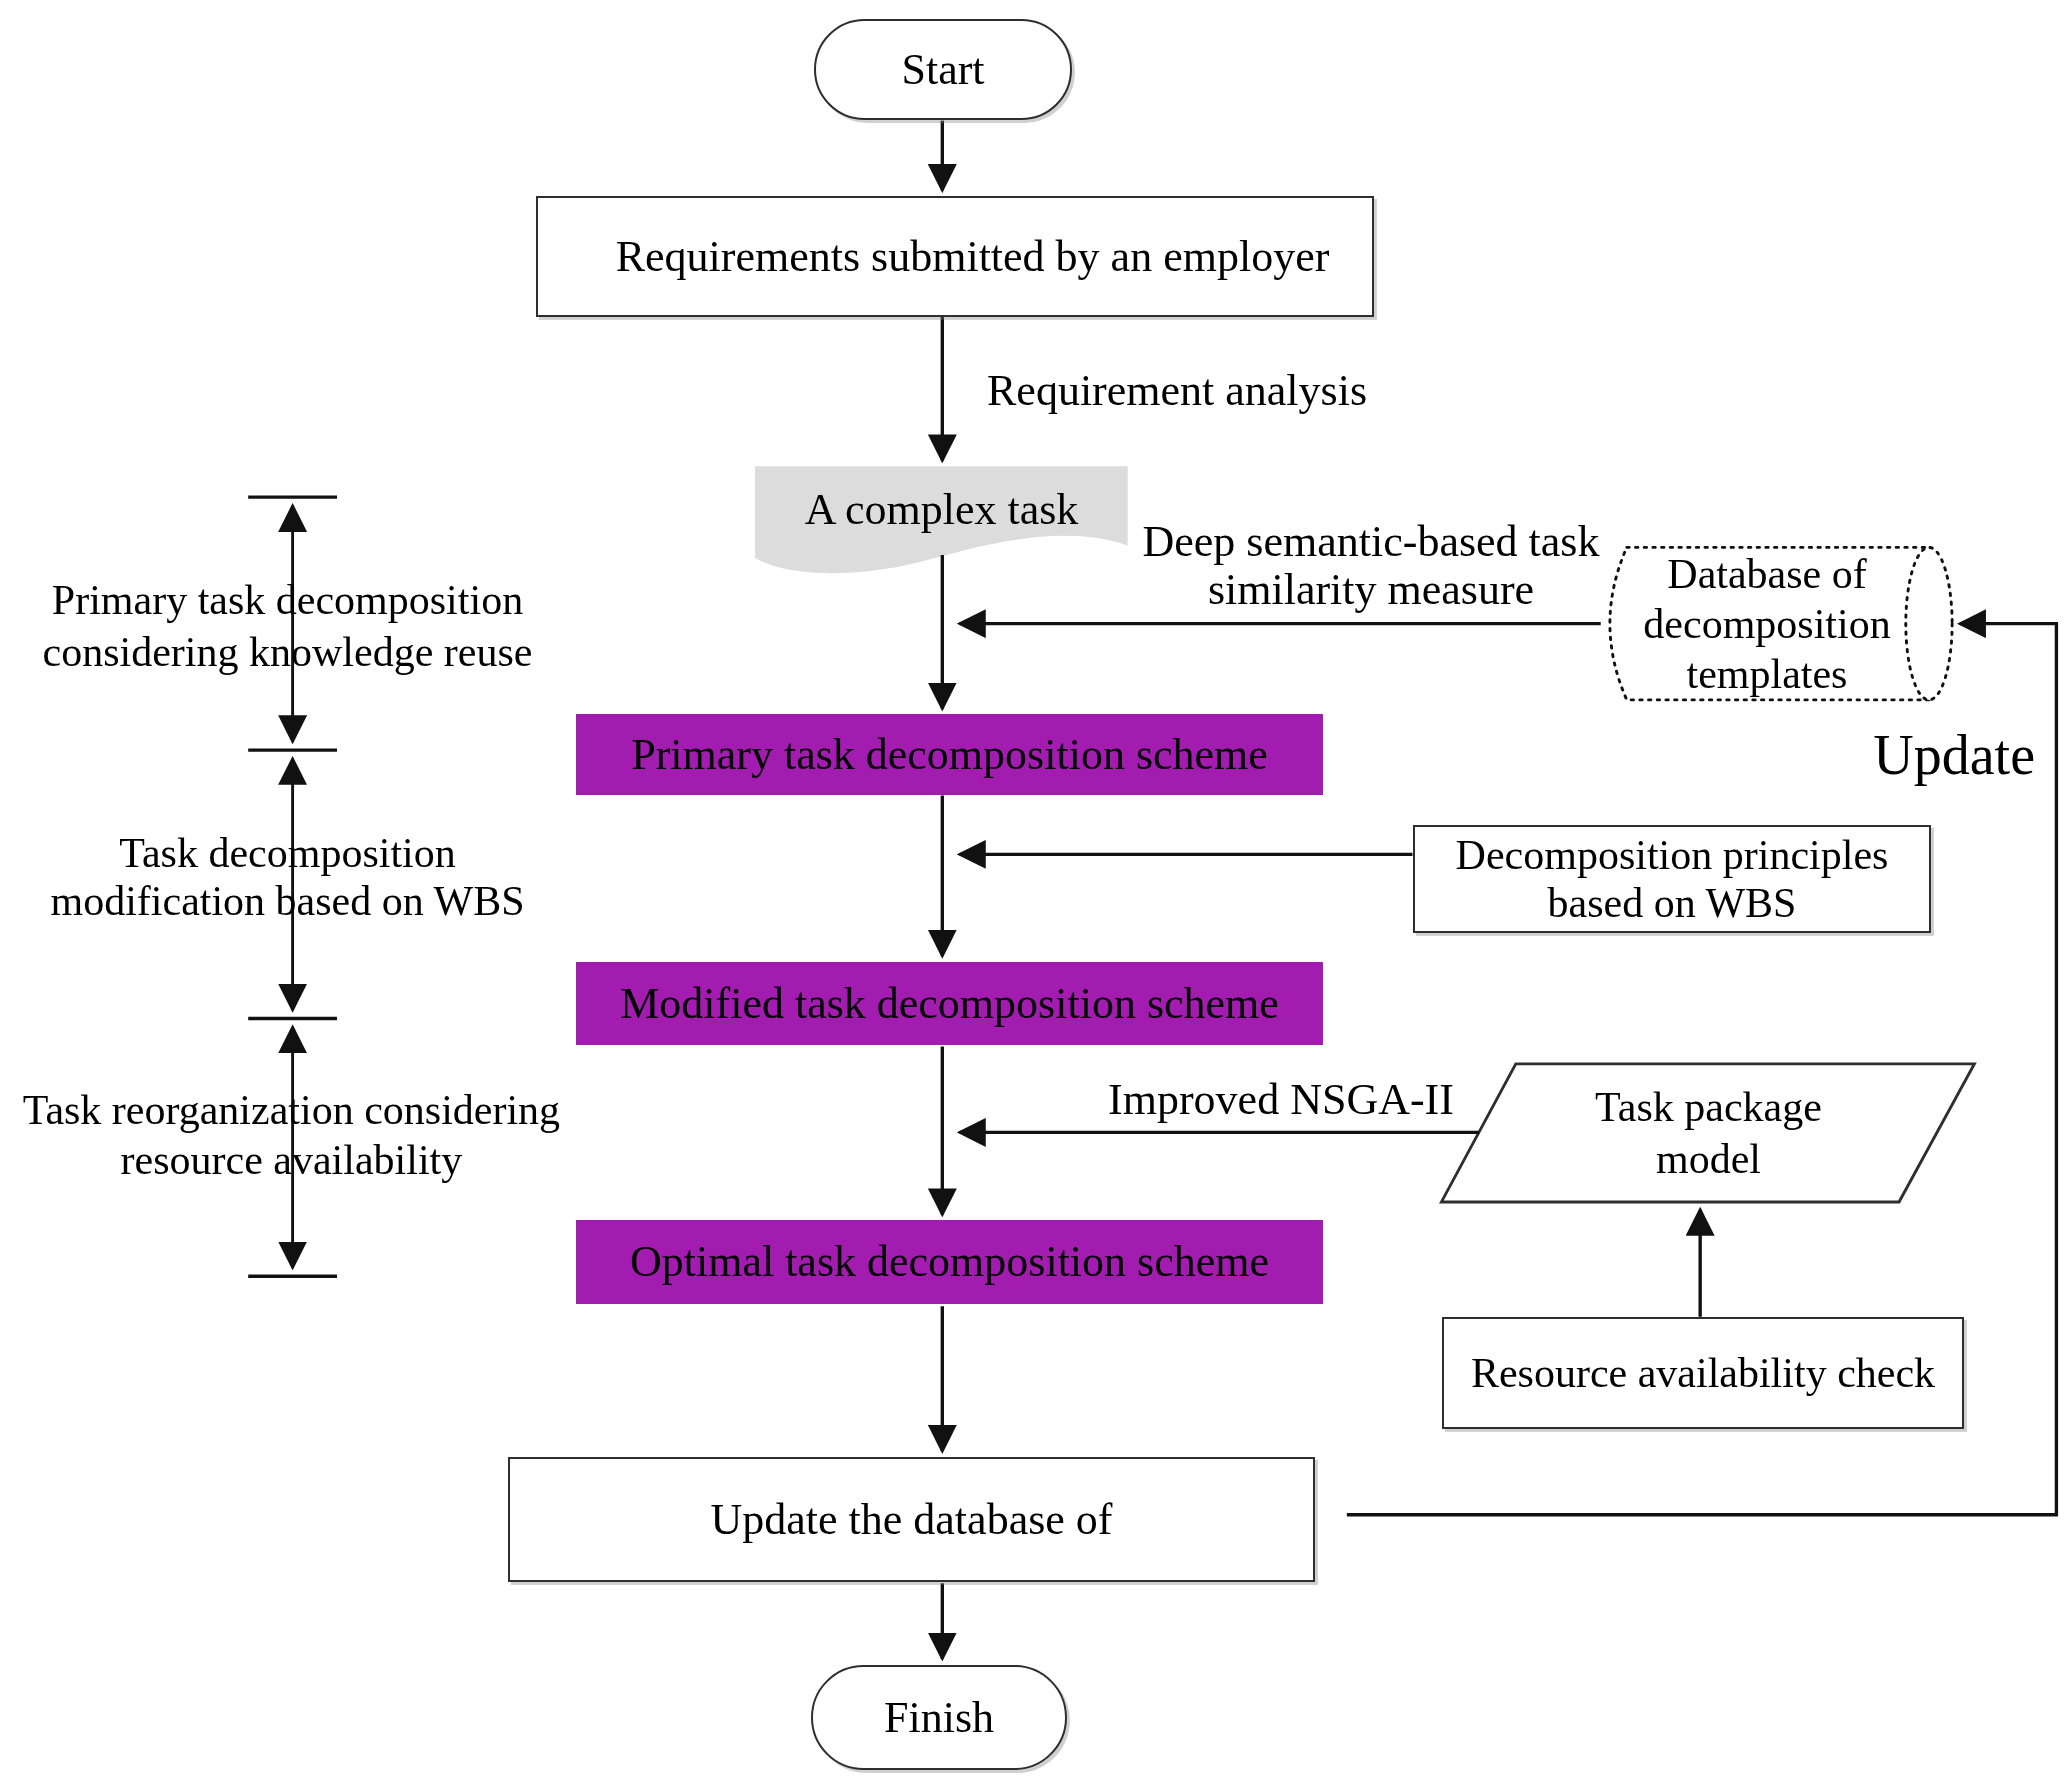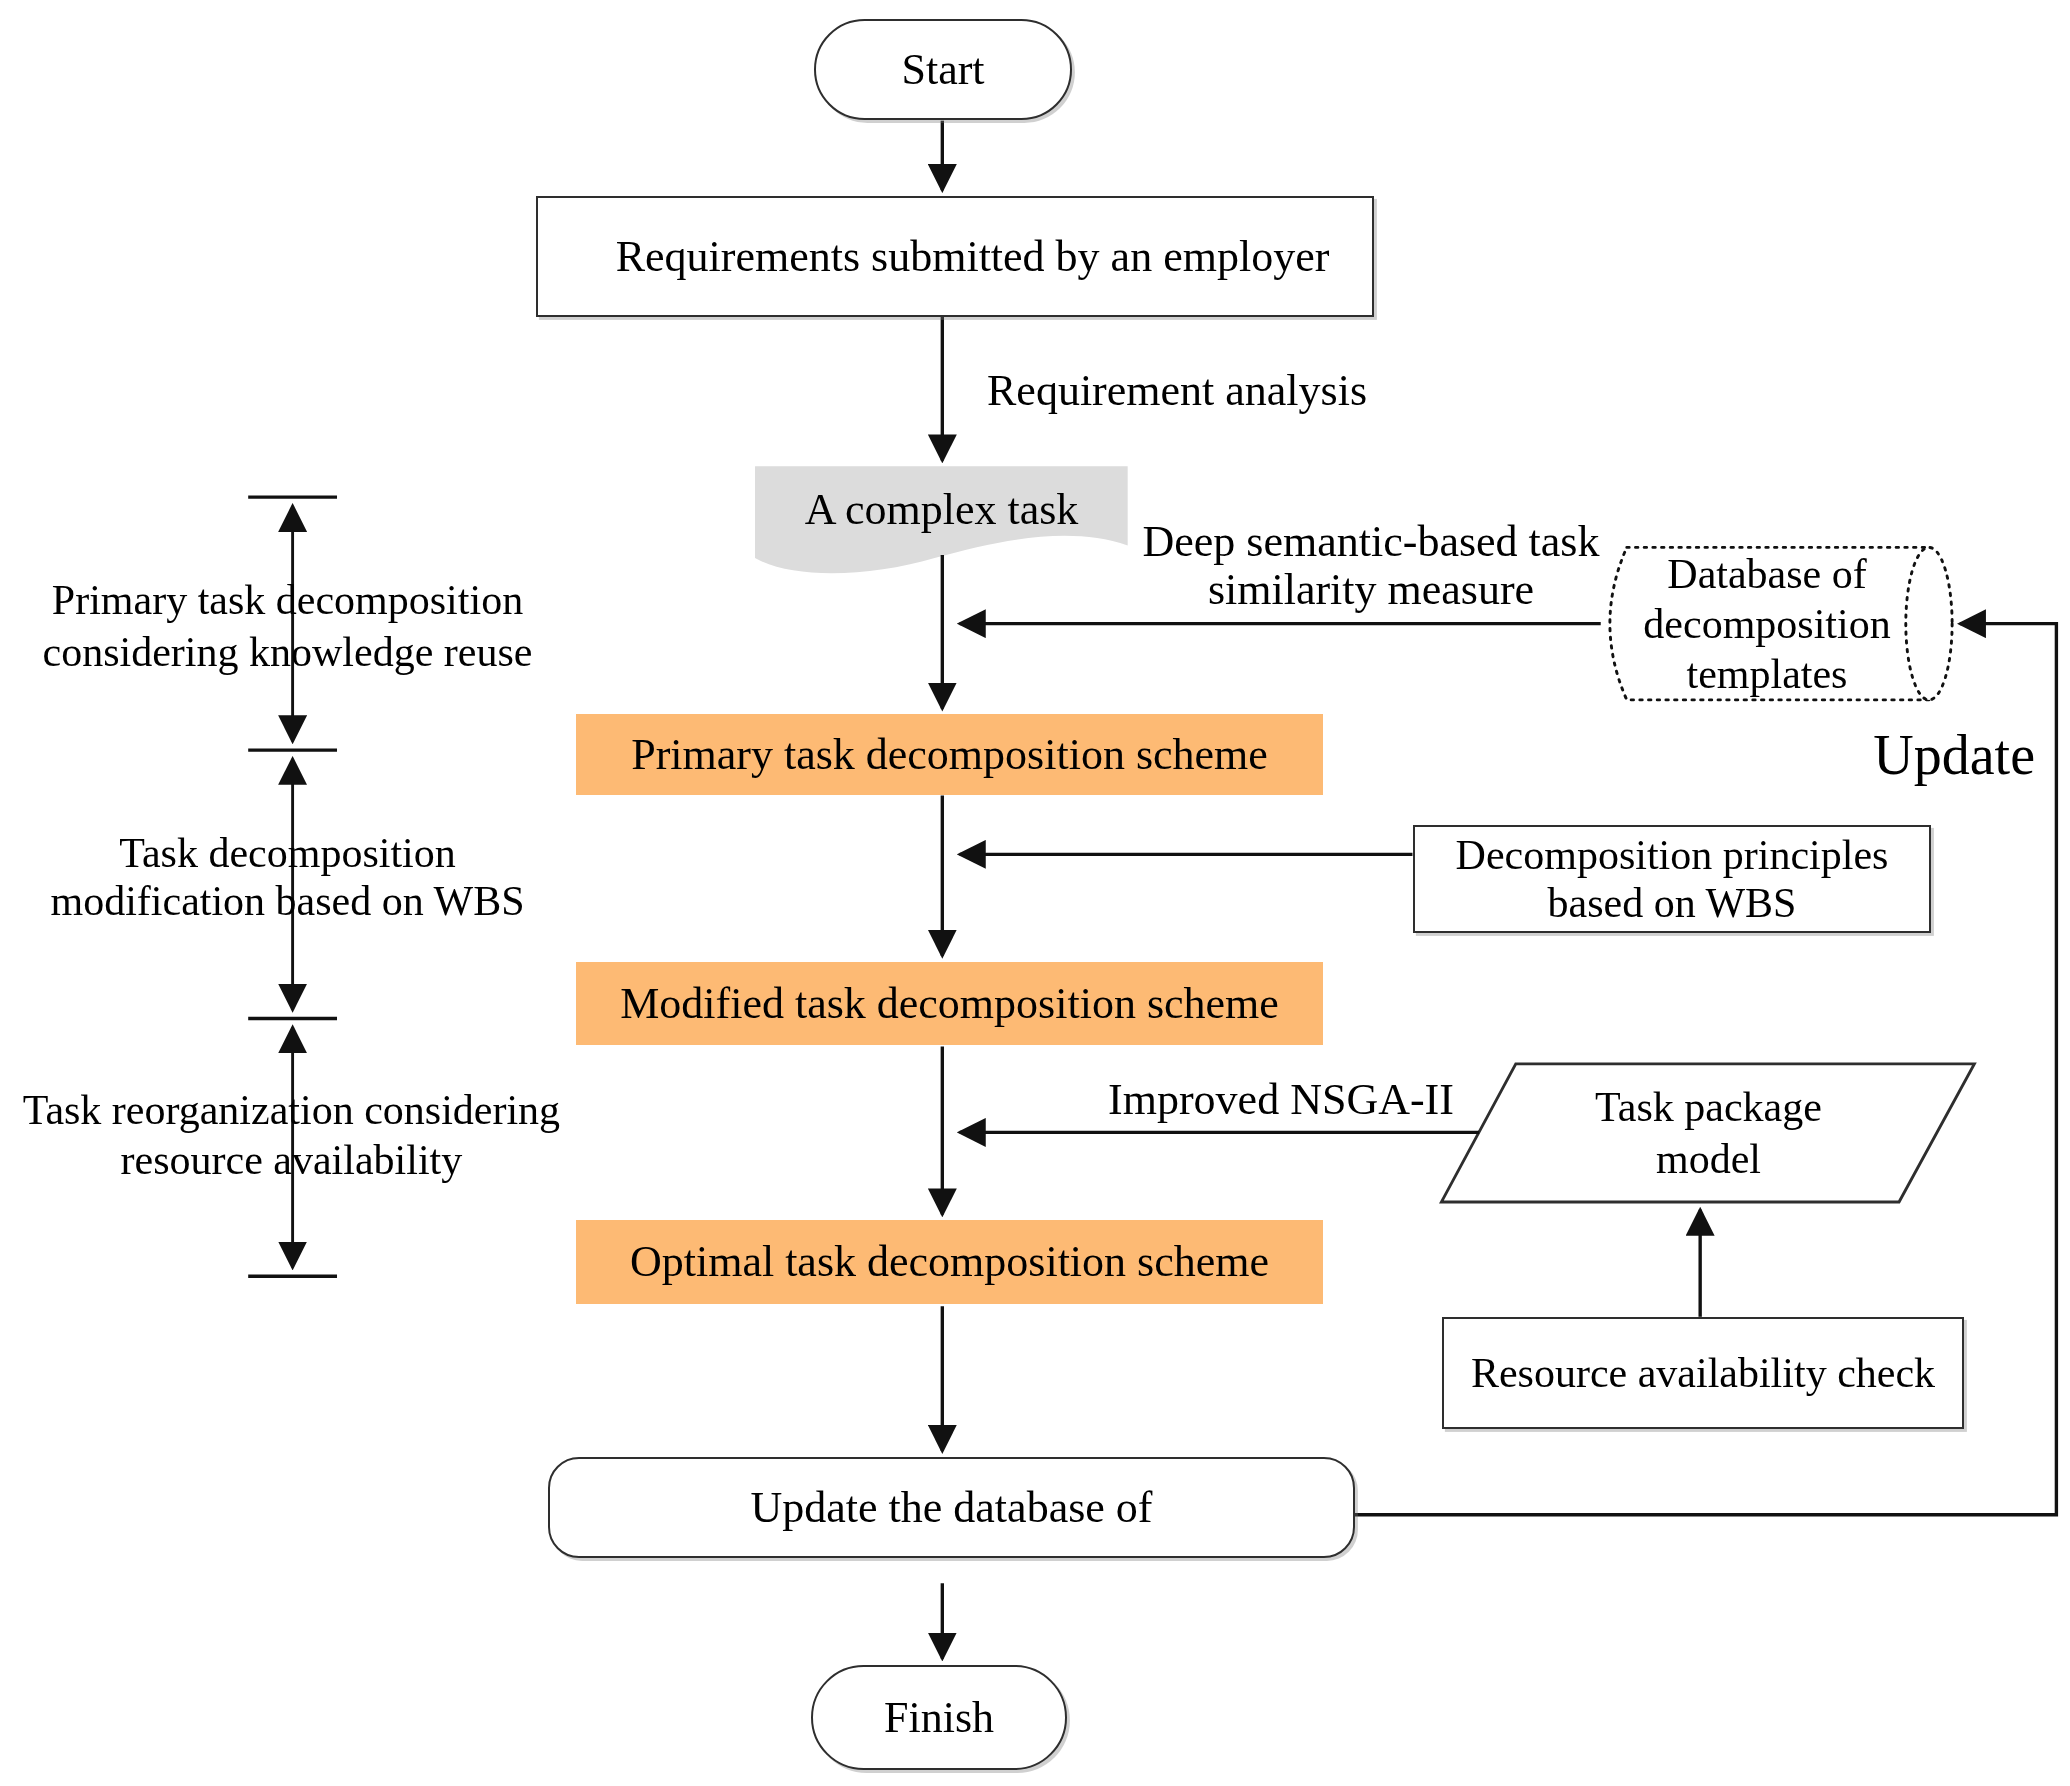--- a/index.html
+++ b/index.html
@@ -20,21 +20,21 @@
     font-size:44px;line-height:52px;
     white-space:nowrap;
   }
   .box{
     background:#ffffff;
     border:2.9px solid #2e2e2e;
     box-shadow:2.9px 2.9px 0 rgba(120,120,120,0.35);
     box-sizing:border-box;
   }
   .stadium{border-radius:68px;}
-  .shade{background:#fdba74;}
+  .shade{background:#a21caf;}
   .lbl{
     position:absolute;
     font-size:42px;line-height:48px;
     white-space:nowrap;
   }
   .center{text-align:center;}
   .right{text-align:right;}
   .annotation{
     position:absolute;
     font-size:42px;line-height:52px;
@@ -138,21 +138,21 @@
   </div>
 
   <div class="node shade" style="left:576px;top:1220px;width:747px;height:84px;">
     <span>Optimal task decomposition scheme</span>
   </div>
 
   <div class="node box" style="left:1442px;top:1317px;width:522px;height:112px;font-size:42px;">
     <span>Resource availability check</span>
   </div>
 
-  <div class="node box" style="left:548px;top:1457px;width:807px;height:101px;line-height:52px;border-radius:31px;">
+  <div class="node box" style="left:508px;top:1457px;width:807px;height:125px;line-height:52px;">
     <span>Update the database of</span>
   </div>
 
   <div class="node box stadium" style="left:811px;top:1665px;width:256px;height:105px;">
     <span>Finish</span>
   </div>
 
   <div class="annotation" style="left:0px;top:574px;width:575px;">
     <span>Primary task decomposition</span>
     <span>considering knowledge reuse</span>

